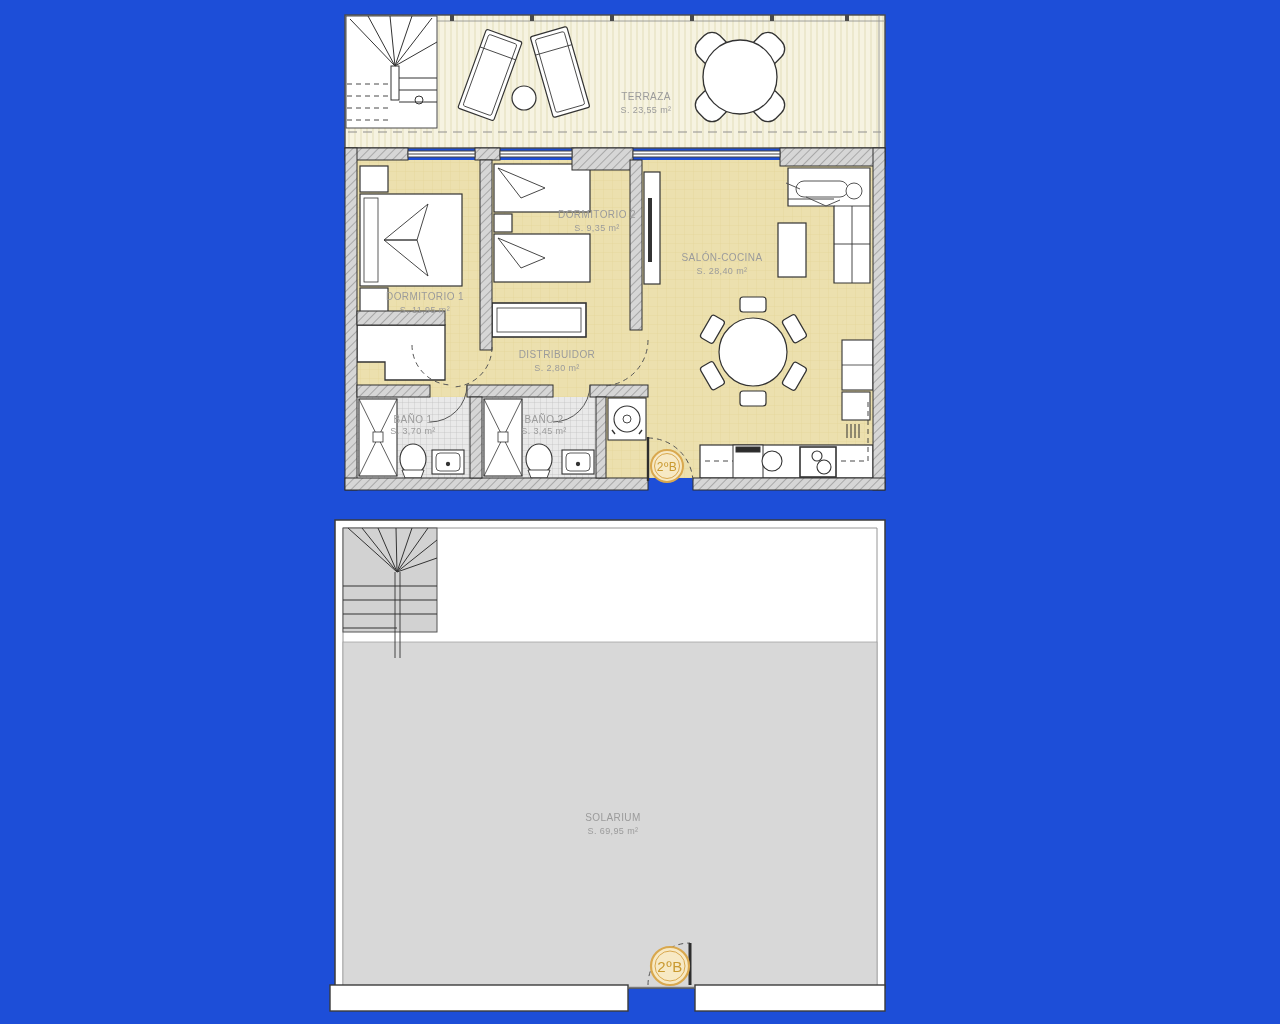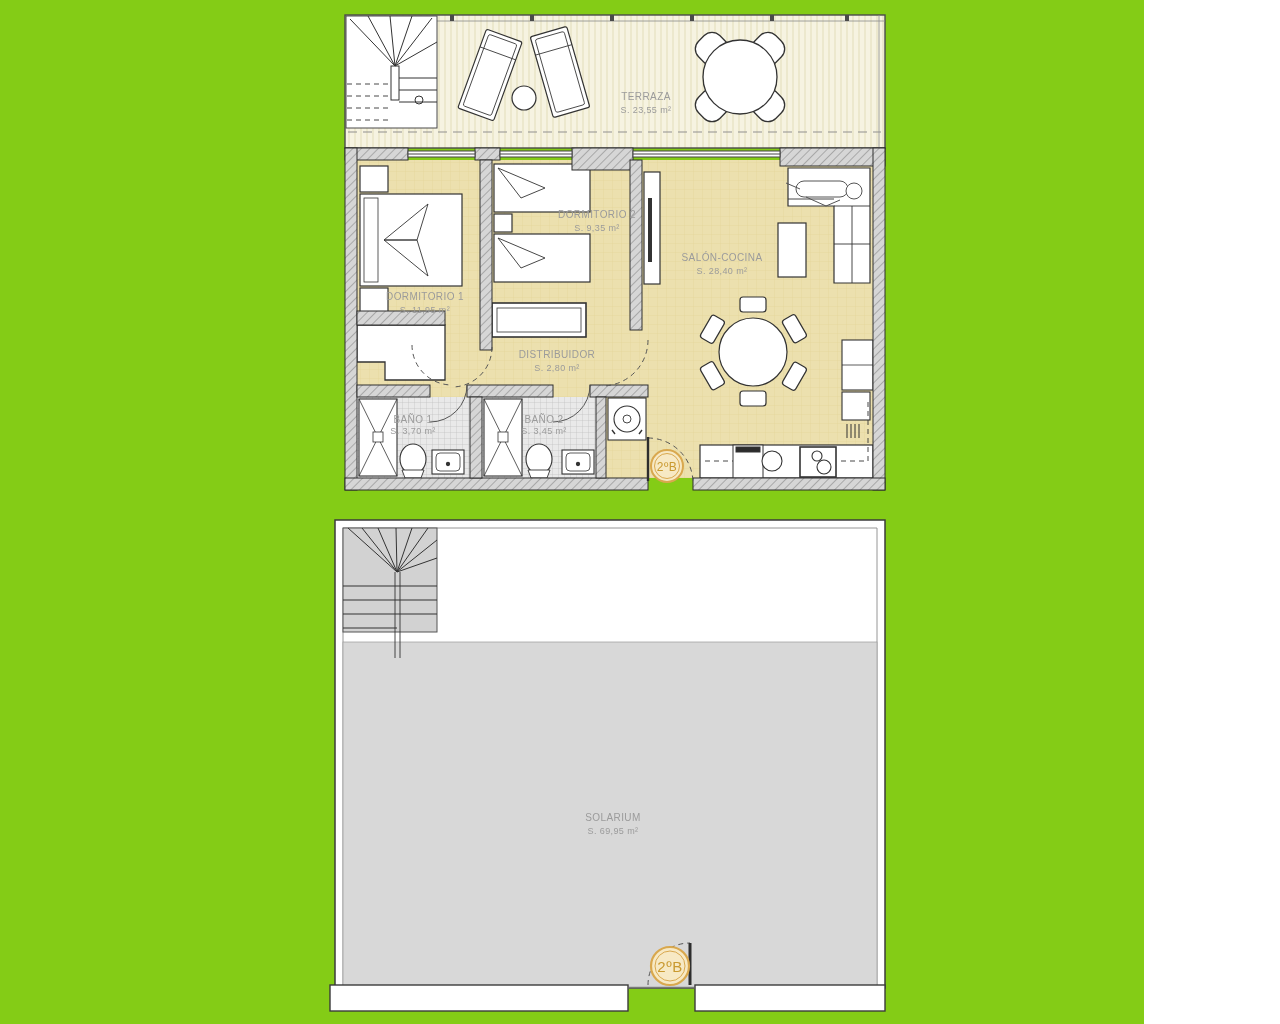--- a/index.html
+++ b/index.html
@@ -1,16 +1,16 @@
 <!DOCTYPE html>
 <html><head>
 <meta charset="utf-8">
 <style>
   html,body{margin:0;padding:0;background:#ffffff;}
-  .canvas{position:relative;width:1144px;height:1024px;background:#84cc16;overflow:hidden;
+  .canvas{position:relative;width:1280px;height:1024px;background:#1d4ed8;overflow:hidden;
           font-family:"Liberation Sans", sans-serif;}
   svg{position:absolute;left:0;top:0;}
   text{font-family:"Liberation Sans", sans-serif;fill:#9b9b9b;letter-spacing:0.4px;}
   .room-name{font-size:10px;text-anchor:middle;}
   .room-area{font-size:9px;text-anchor:middle;}
   .badge-text{fill:#c9992f;text-anchor:middle;letter-spacing:0.5px;}
 </style>
 </head>
 <body>
 

